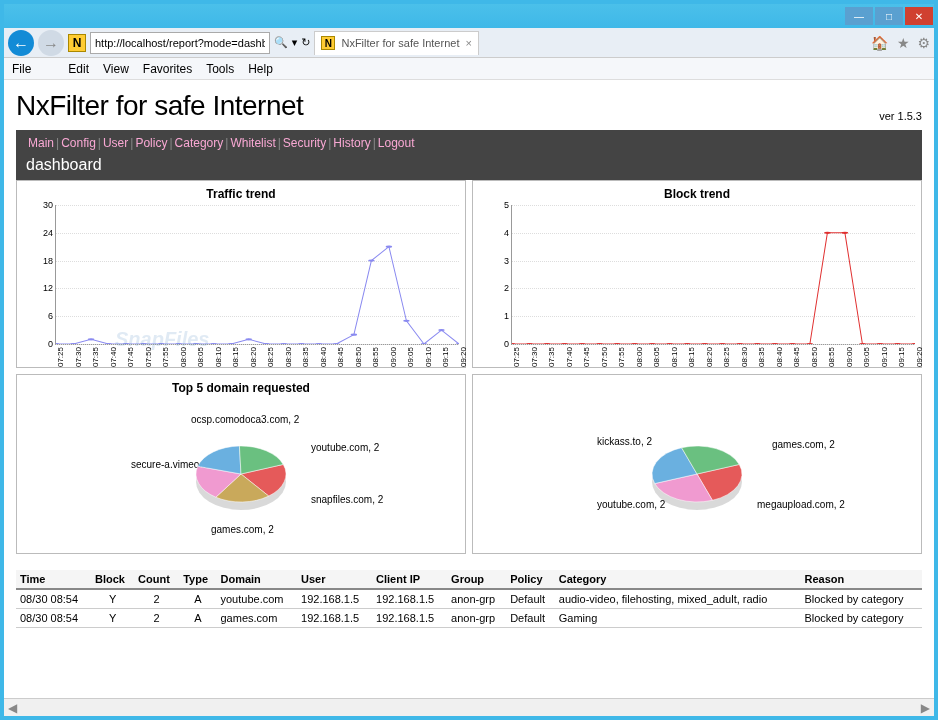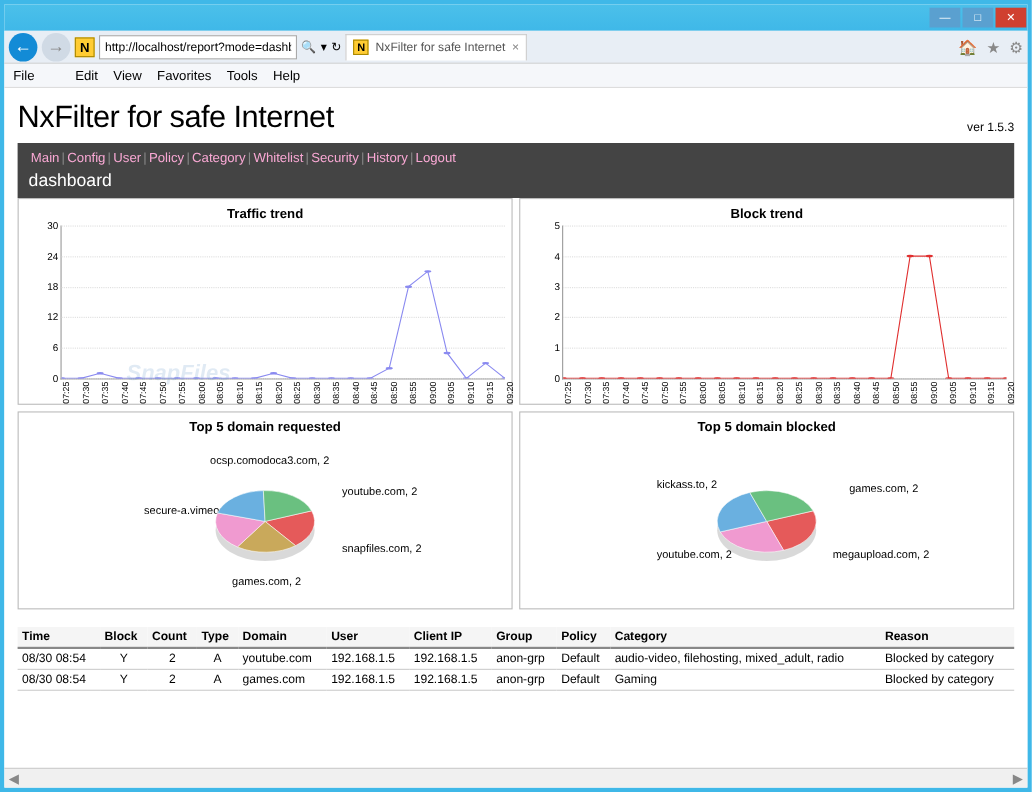--- a/index.html
+++ b/index.html
@@ -258,21 +258,20 @@
           <svg width="160" height="100" viewBox="-50 -50 100 100" class="pie">
             <ellipse cx="0" cy="8" rx="45" ry="28" fill="rgba(0,0,0,0.15)"></ellipse>
             <path d="M0,0 L42.28616793536588,-9.576564013118723 A45,28 0 0 1 27.704766389654623,22.064301100988217 Z" fill="#e55a5a" stroke="#fff" stroke-width="0.5"></path>
             <path d="M0,0 L27.704766389654623,22.064301100988217 A45,28 0 0 1 -25.1636806561836,23.213052031541167 Z" fill="#c9a95b" stroke="#fff" stroke-width="0.5"></path>
             <path d="M0,0 L-25.1636806561836,23.213052031541167 A45,28 0 0 1 -43.25677631722435,-7.7178459628759715 Z" fill="#f09ad0" stroke="#fff" stroke-width="0.5"></path>
             <path d="M0,0 L-43.25677631722435,-7.7178459628759715 A45,28 0 0 1 -1.5704773516125743,-27.982943156534677 Z" fill="#6ab0e0" stroke="#fff" stroke-width="0.5"></path>
             <path d="M0,0 L-1.5704773516125743,-27.982943156534677 A45,28 0 0 1 42.28616793536588,-9.576564013118722 Z" fill="#6ac080" stroke="#fff" stroke-width="0.5"></path>
           </svg>
         </div>
         <div class="piebox">
-          <h4>Top 5 domain blocked</h4>
           <div class="pielbl" style="left: calc(50% + 75px); top: calc(50% - 25px);">games.com, 2</div>
           <div class="pielbl" style="left: calc(50% + 60px); top: calc(50% + 35px);">megaupload.com, 2</div>
           <div class="pielbl" style="left: calc(50% - 100px); top: calc(50% + 35px);">youtube.com, 2</div>
           <div class="pielbl" style="left: calc(50% - 100px); top: calc(50% - 28px);">kickass.to, 2</div>
           <svg width="160" height="100" viewBox="-50 -50 100 100" class="pie">
             <ellipse cx="0" cy="8" rx="45" ry="28" fill="rgba(0,0,0,0.15)"></ellipse>
             <path d="M0,0 L42.28616793536588,-9.576564013118723 A45,28 0 0 1 15.390906449655096,26.311393382005434 Z" fill="#e55a5a" stroke="#fff" stroke-width="0.5"></path>
             <path d="M0,0 L15.390906449655096,26.311393382005434 A45,28 0 0 1 -42.286167935365874,9.576564013118729 Z" fill="#f09ad0" stroke="#fff" stroke-width="0.5"></path>
             <path d="M0,0 L-42.286167935365874,9.576564013118729 A45,28 0 0 1 -15.390906449655121,-26.31139338200543 Z" fill="#6ab0e0" stroke="#fff" stroke-width="0.5"></path>
             <path d="M0,0 L-15.390906449655121,-26.31139338200543 A45,28 0 0 1 42.28616793536588,-9.576564013118722 Z" fill="#6ac080" stroke="#fff" stroke-width="0.5"></path>

